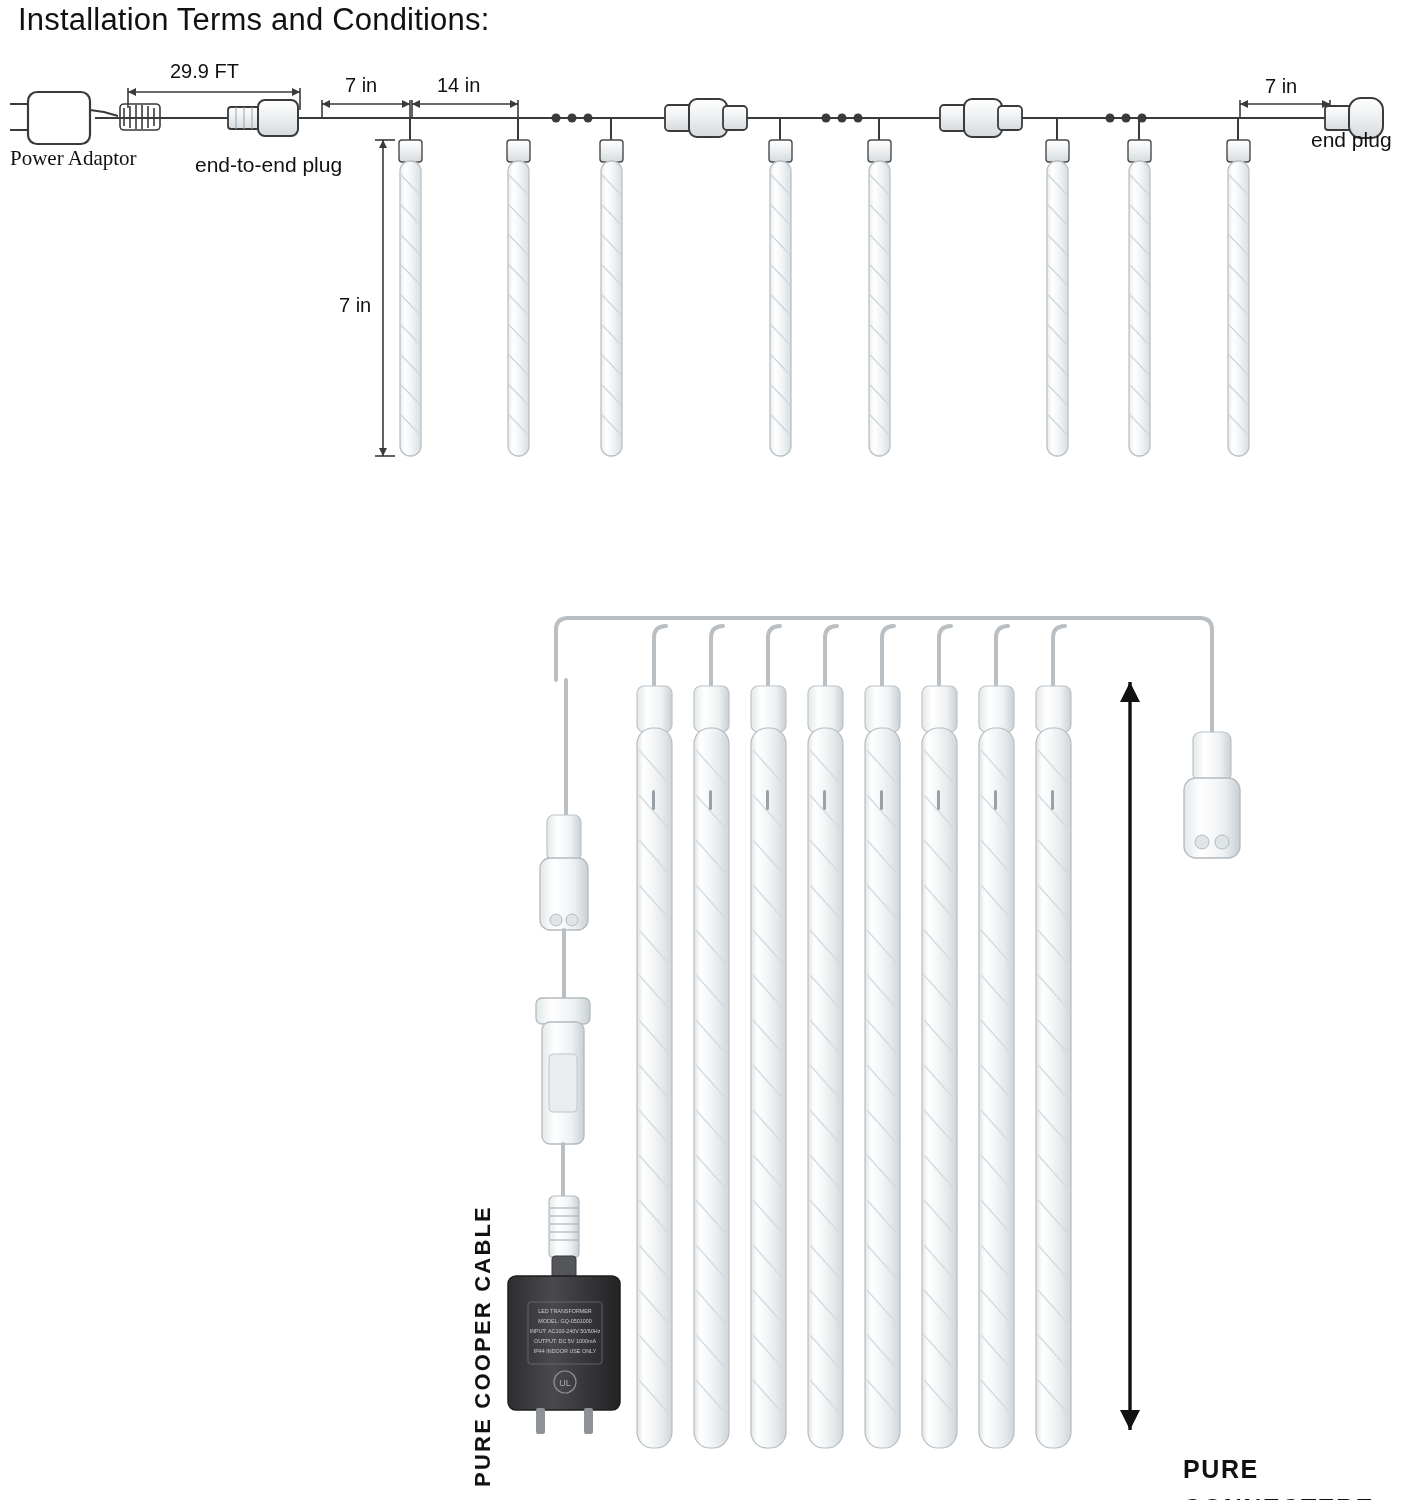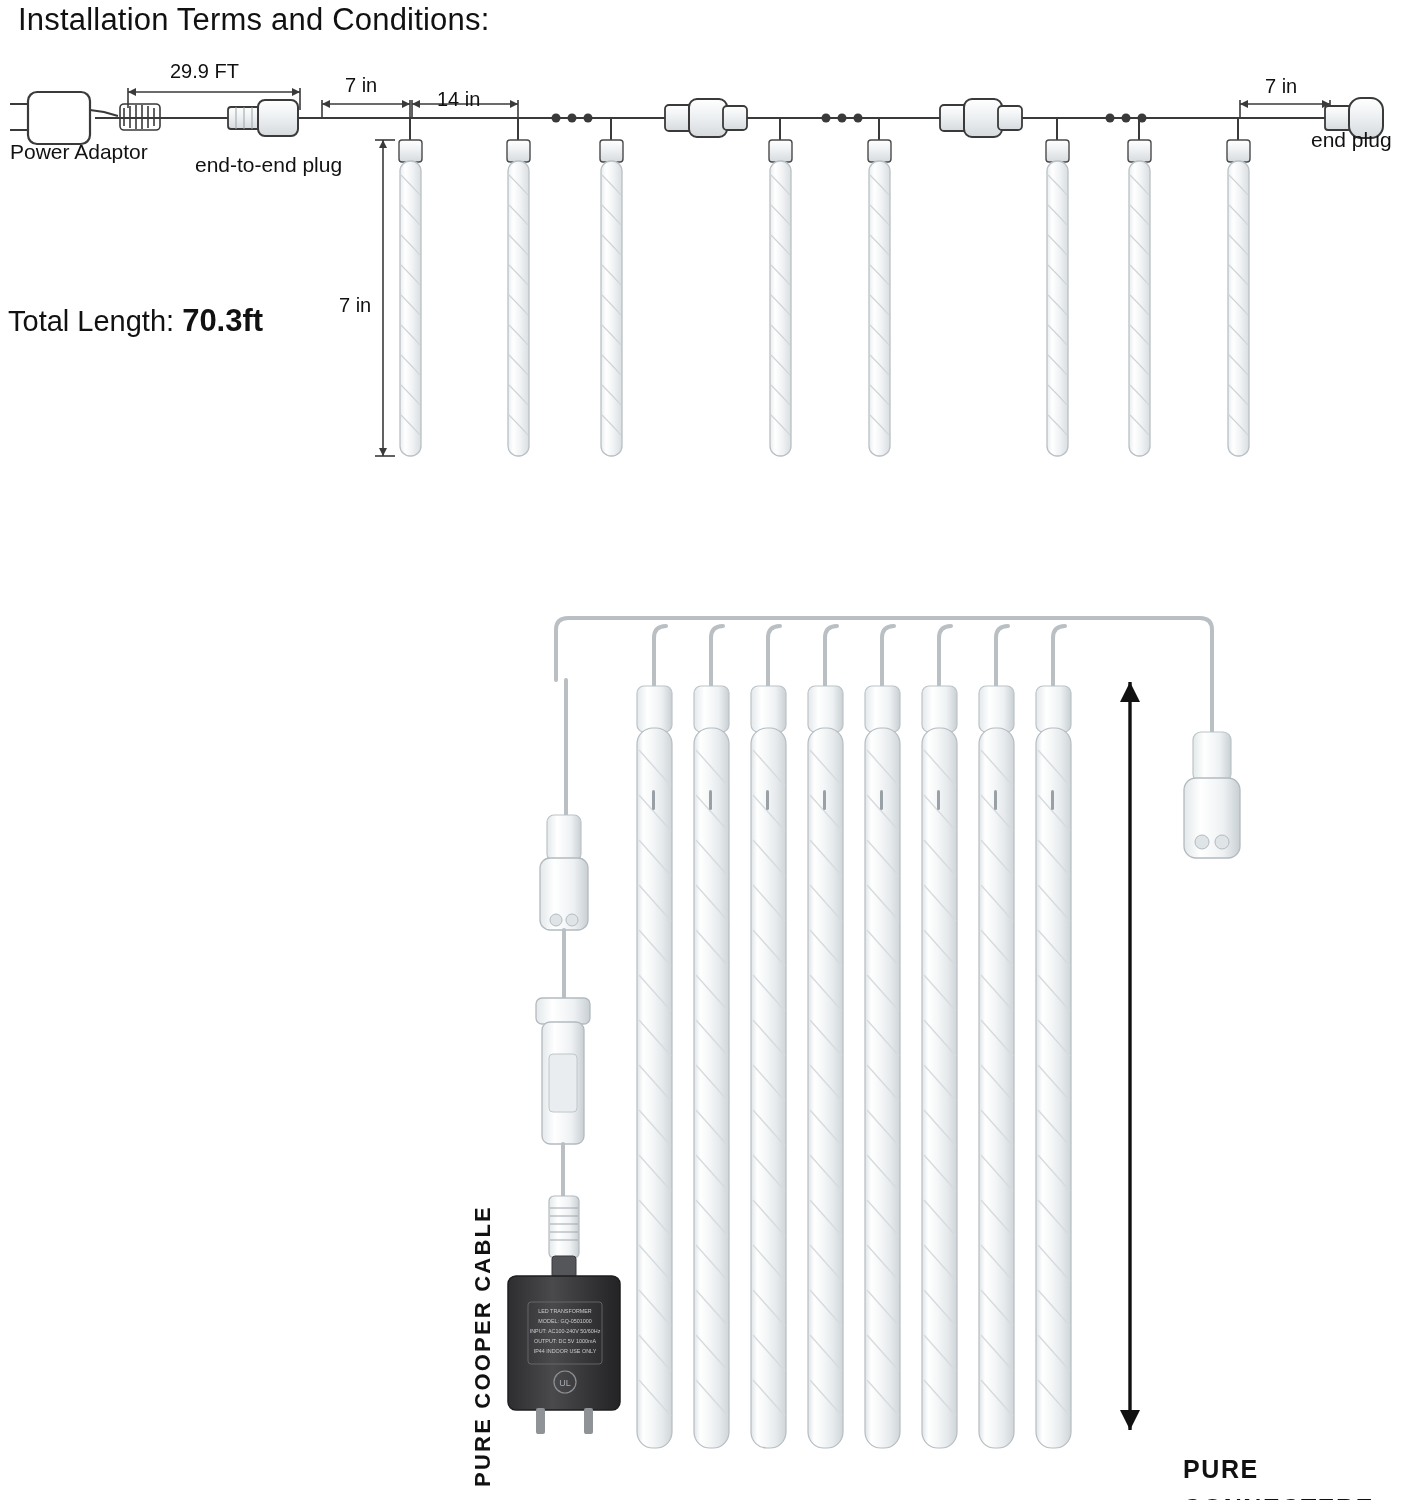--- a/index.html
+++ b/index.html
@@ -33,31 +33,31 @@
     white-space: nowrap;
   }
   .dim-label {
     position: absolute;
     font-size: 20px;
     color: #111;
     white-space: nowrap;
   }
   #label-164 { left: 170px; top: 60px; }
   #label-7in-a { left: 345px; top: 74px; }
-  #label-14in { left: 437px; top: 88px; text-align: center; }
+  #label-14in { left: 437px; top: 74px; text-align: center; }
   #label-7in-b { left: 1265px; top: 75px; }
   #label-12in { left: 339px; top: 294px; }
 
   .part-label {
     position: absolute;
     font-size: 21px;
     color: #111;
     white-space: nowrap;
   }
-  #label-power-adaptor { left: 10px; top: 140px; }
+  #label-power-adaptor { left: 10px; top: 146px; font-family: Liberation Serif, serif; }
   #label-e2e-plug { left: 195px; top: 153px; }
   #label-end-plug { left: 1311px; top: 128px; }
 
   #total-length {
     position: absolute;
     left: 8px;
     top: 303px;
     font-size: 29px;
     color: #111;
     white-space: nowrap;
@@ -258,24 +258,20 @@
   <div class="dim-label" id="label-164">29.9 FT</div>
   <div class="dim-label" id="label-7in-a">7 in</div>
   <div class="dim-label" id="label-14in">14 in</div>
   <div class="dim-label" id="label-7in-b">7 in</div>
   <div class="dim-label" id="label-12in">7 in</div>
 
   <div class="part-label" id="label-power-adaptor">Power Adaptor</div>
   <div class="part-label" id="label-e2e-plug">end-to-end plug</div>
   <div class="part-label" id="label-end-plug">end plug</div>
 
-  <div id="total-length">
-    <span>Total Length:</span>
-    <span class="value">70.3ft</span>
-  </div>
 </div>
 
 <div id="bottom-diagram">
   <svg width="1407" height="940" viewBox="0 0 1407 940" style="position:absolute;left:0;top:0;">
     <defs>
       <linearGradient id="tubeBig" x1="0" y1="0" x2="1" y2="0">
         <stop offset="0%" stop-color="#dfe4e7"></stop>
         <stop offset="18%" stop-color="#ffffff"></stop>
         <stop offset="45%" stop-color="#f4f6f7"></stop>
         <stop offset="72%" stop-color="#e6eaec"></stop>

